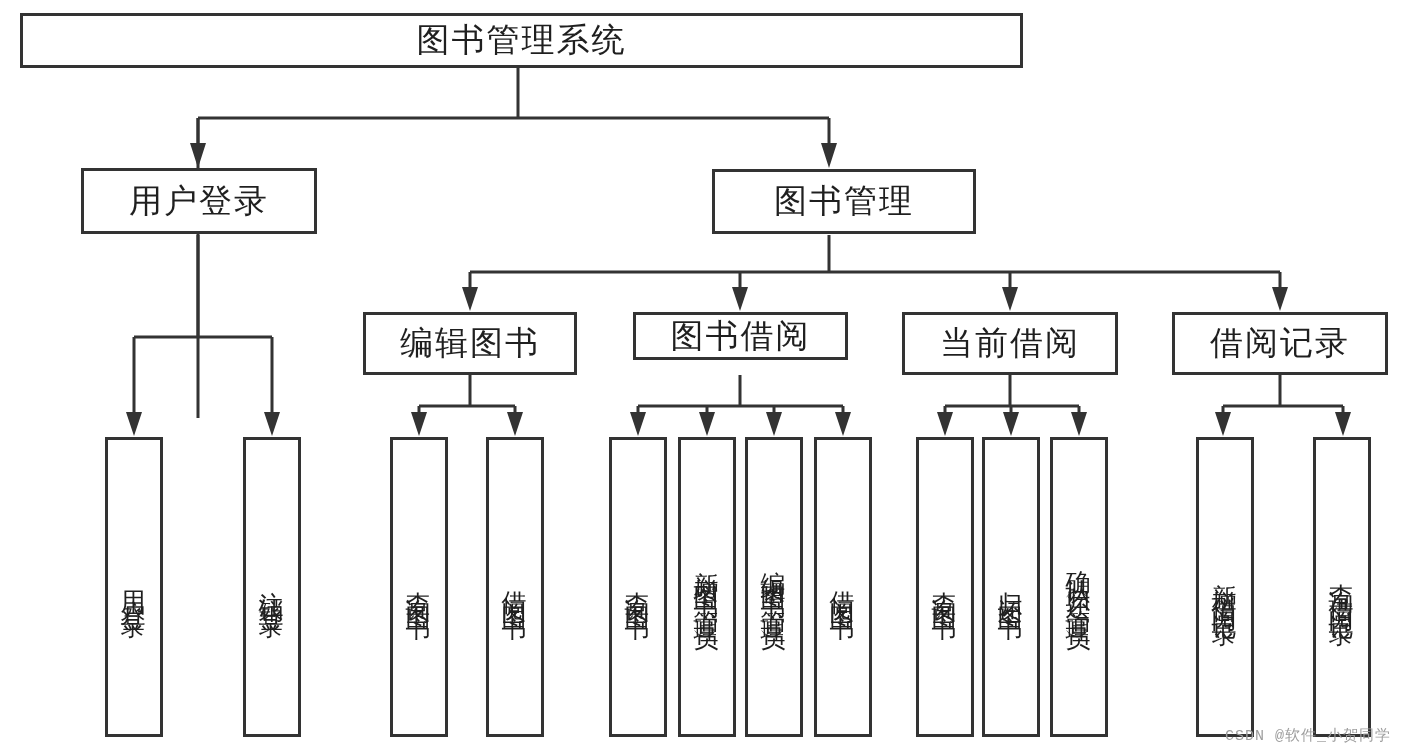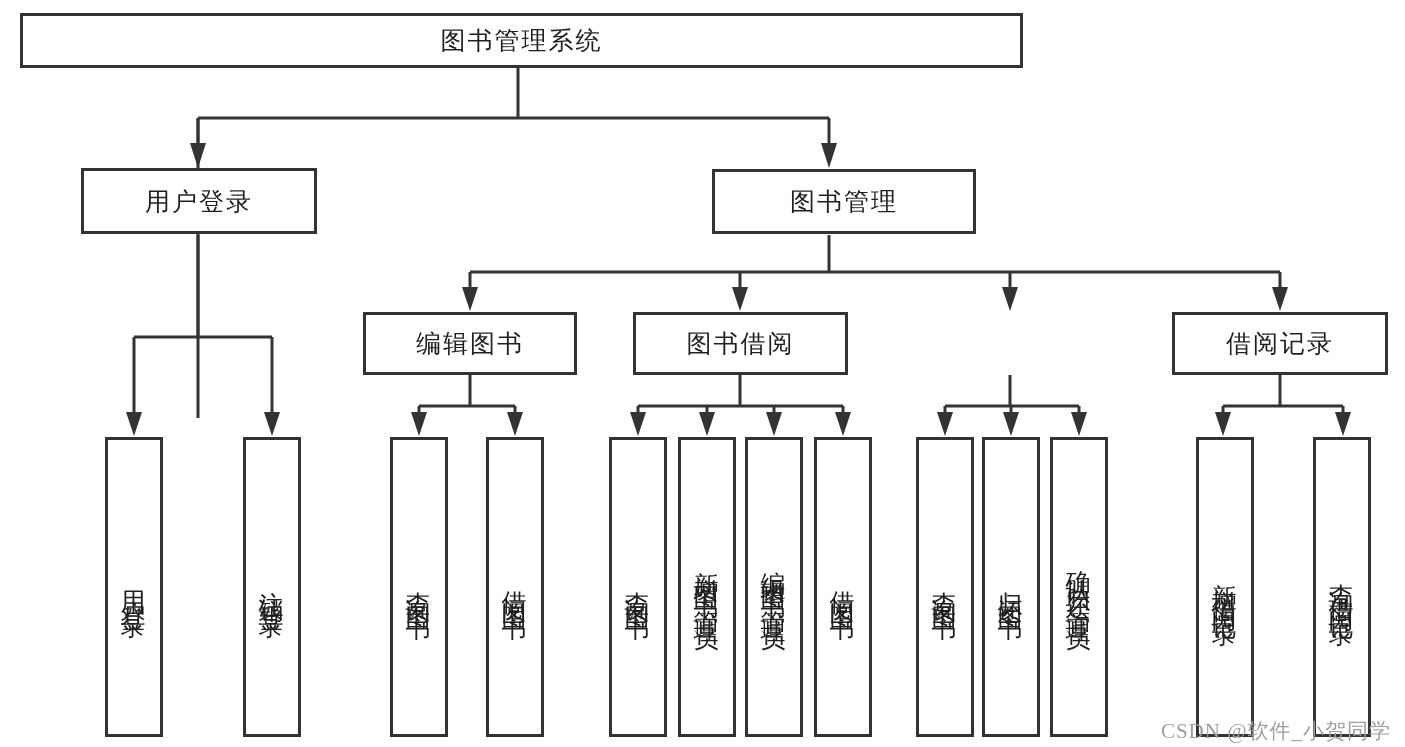--- a/index.html
+++ b/index.html
@@ -20,36 +20,36 @@
   }
   .wires{position:absolute;left:0;top:0;width:1405px;height:747px;}
   .wires path.ln{stroke:var(--line);stroke-width:3;fill:none;}
   .wires path.ar{fill:var(--line);stroke:none;}
   .box{
     position:absolute;
     box-sizing:border-box;
     background:var(--box-bg);
     border:3px solid var(--line);
     display:flex;align-items:center;justify-content:center;
-    font-size:25px;letter-spacing:2px;
+    font-size:33px;letter-spacing:2px;
     text-align:center;
   }
   .leaf{
     writing-mode:vertical-rl;
     letter-spacing:8px;
     white-space:nowrap;
     font-size:25px;
   }
   .watermark{
     position:absolute;
     right:14px;bottom:2px;
     color:var(--wm);
-    font-size:21px;
+    font-size:15px;
     letter-spacing:1px;
-    font-family:Liberation Serif, serif;
+    font-family:Liberation Mono, monospace;
   }
 </style>
 </head>
 <body>
 
 <div class="canvas">
 
   <svg class="wires" viewBox="0 0 1405 747" xmlns="http://www.w3.org/2000/svg">
 
     <path class="ln" d="M518 68 V118 M198 118 H829 M198 118 V418 M829 118 V152" transform="translate(0,0)"></path>
@@ -89,21 +89,22 @@
       M1215 412 L1231 412 L1223 436 Z
       M1335 412 L1351 412 L1343 436 Z"></path>
   </svg>
 
   <div class="box" style="left:20px;top:13px;width:1003px;height:55px">图书管理系统</div>
 
   <div class="box" style="left:81px;top:168px;width:236px;height:66px">用户登录</div>
   <div class="box" style="left:712px;top:169px;width:264px;height:65px">图书管理</div>
 
   <div class="box" style="left:363px;top:312px;width:214px;height:63px">编辑图书</div>
-  <div class="box" style="left:633px;top:312px;width:215px;height:63px">图书借阅</div>
+  <div class="box" style="left:633px;top:312px;width:215px;height:48px">图书借阅</div>
+  <div class="box" style="left:902px;top:312px;width:216px;height:63px">当前借阅</div>
   <div class="box" style="left:1172px;top:312px;width:216px;height:63px">借阅记录</div>
 
   <div class="box leaf" style="left:105px;top:437px;width:58px;height:300px">用户登录</div>
   <div class="box leaf" style="left:243px;top:437px;width:58px;height:300px">注销登录</div>
 
   <div class="box leaf" style="left:390px;top:437px;width:58px;height:300px">查询图书</div>
   <div class="box leaf" style="left:486px;top:437px;width:58px;height:300px">借阅图书</div>
 
   <div class="box leaf" style="left:609px;top:437px;width:58px;height:300px">查询图书</div>
   <div class="box leaf" style="left:678px;top:437px;width:58px;height:300px">新增图书（管理员）</div>

